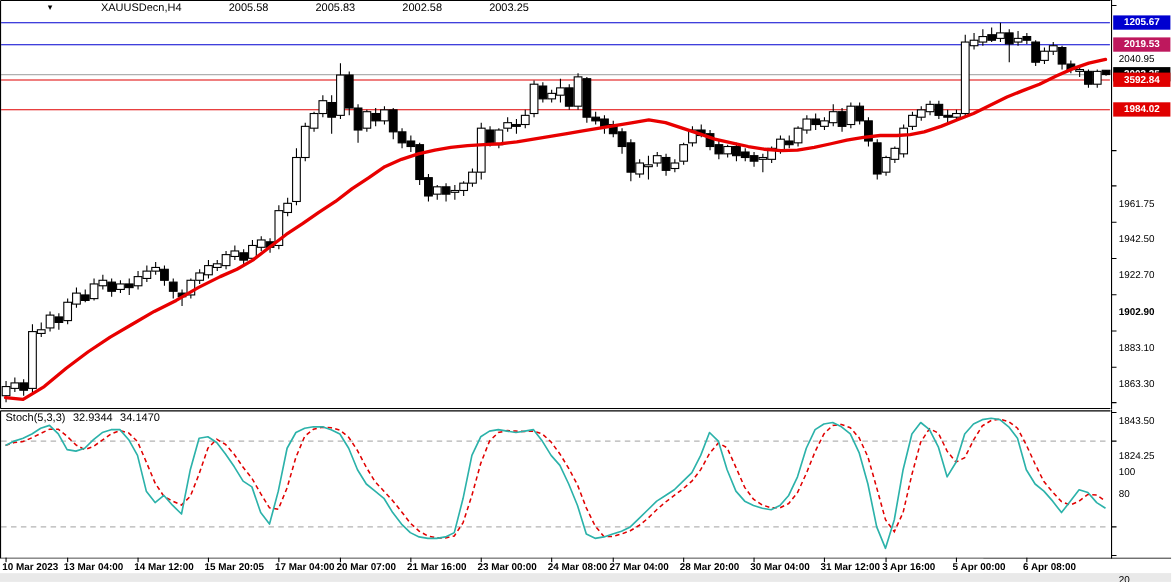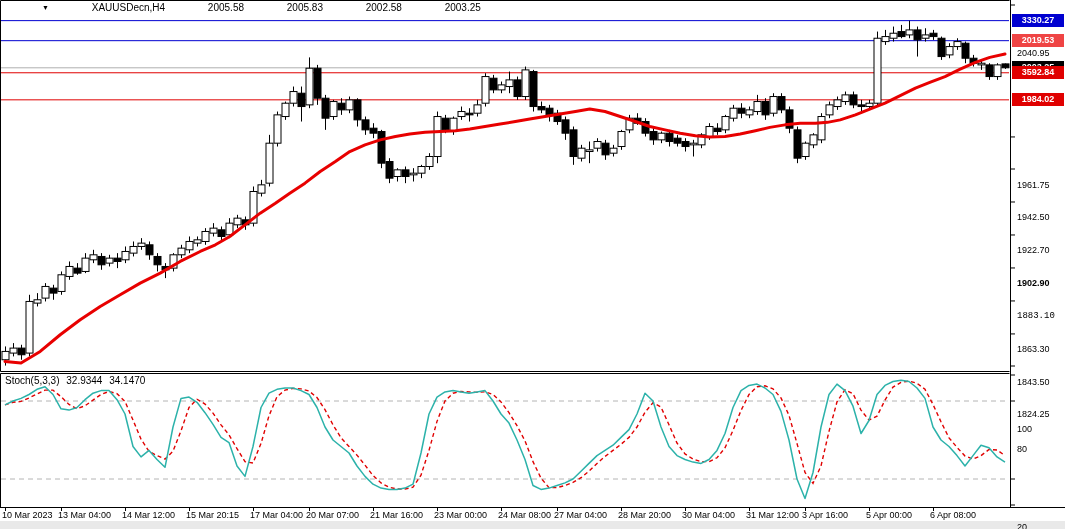--- a/index.html
+++ b/index.html
@@ -9,21 +9,21 @@
   #main-svg{top:0;}
   #stoch-svg{top:372px;}
   .chart-title{position:absolute;top:2px;left:5px;font-size:10px;color:#000;white-space:nowrap;z-index:5;}
   .chart-title span{margin-right:3px;margin-left:37px;}
   .dd{font-size:7px;vertical-align:1px;margin-right:2px;cursor:pointer;}
   .ind-label{position:absolute;top:375px;left:5px;font-size:10px;color:#000;white-space:nowrap;z-index:5;}
   .ind-label span{margin-right:4px;}
   .axis-label{position:absolute;left:1017px;font-size:9px;color:#000;white-space:nowrap;z-index:3;margin-top:48px;}
   .badge{position:absolute;left:1012px;width:52px;height:13px;color:#fff;text-align:center;
          font-size:9px;font-weight:bold;line-height:13px;z-index:4;}
-  .time-axis{position:absolute;left:0;top:508px;width:894px;height:13px;background:#fff;z-index:3;}
+  .time-axis{position:absolute;left:0;top:508px;width:894px;height:13px;background:#fff;z-index:3;font-weight:bold;}
   .time-label{position:absolute;top:2px;font-size:9px;color:#000;white-space:nowrap;}
   .time-tick{position:absolute;top:-1px;width:1px;height:4px;background:#000;}
   .bottom-strip{position:absolute;left:0;top:521px;width:1065px;height:8px;background:#e9e9e9;z-index:2;}
 </style>
 </head>
 <body>
 
 <div id="app">
 
   <svg id="main-svg" width="1065" height="372">
@@ -332,46 +332,46 @@
     <span>32.9344</span>
     <span>34.1470</span>
   </div>
 
   <div id="price-axis">
       <div class="axis-label" style="top: 0px;">2040.95</div>
       <div class="axis-label" style="top: 131.939px;">1961.75</div>
       <div class="axis-label" style="top: 164.008px;">1942.50</div>
       <div class="axis-label" style="top: 196.992px;">1922.70</div>
       <div class="axis-label" style="top: 229.977px; font-weight: bold;">1902.90</div>
-      <div class="axis-label" style="top: 262.962px; font-family: Liberation Mono, monospace;">1883.10</div>
+      <div class="axis-label" style="top: 262.962px;">1883.10</div>
       <div class="axis-label" style="top: 295.947px;">1863.30</div>
       <div class="axis-label" style="top: 328.931px;">1843.50</div>
       <div class="axis-label" style="top: 361px;">1824.25</div>
       <div class="badge" style="top: 61.3043px; background: rgb(0, 0, 0);">2003.25</div>
-      <div class="badge" style="top: 14.1261px; background: rgb(0, 0, 208);">3330.27</div>
-      <div class="badge" style="top: 34.1835px; background: #ef4444;">2019.53</div>
+      <div class="badge" style="top: 14.1261px; background: rgb(0, 0, 208);">1205.67</div>
+      <div class="badge" style="top: 34.1835px; background: #be185d;">2019.53</div>
       <div class="badge" style="top: 66.2687px; background: rgb(224, 0, 0);">3592.84</div>
       <div class="badge" style="top: 93.3395px; background: rgb(224, 0, 0);">1984.02</div>
     </div>
   <div id="stoch-axis">
       <div class="axis-label" style="top: 376px;">100</div>
       <div class="axis-label" style="top: 396px;">80</div>
       <div class="axis-label" style="top: 474px;">20</div>
       <div class="axis-label" style="top: 495px;">0</div>
     </div>
 
   <div class="time-axis" id="time-axis">
       <div class="time-tick" style="left: 5px;"></div>
       <div class="time-label" style="left: 2px;">10 Mar 2023</div>
       <div class="time-tick" style="left: 61px;"></div>
       <div class="time-label" style="left: 58px;">13 Mar 04:00</div>
       <div class="time-tick" style="left: 125px;"></div>
       <div class="time-label" style="left: 122px;">14 Mar 12:00</div>
       <div class="time-tick" style="left: 189px;"></div>
-      <div class="time-label" style="left: 186px;">15 Mar 20:15</div>
+      <div class="time-label" style="left: 186px;">15 Mar 20:05</div>
       <div class="time-tick" style="left: 253px;"></div>
       <div class="time-label" style="left: 250px;">17 Mar 04:00</div>
       <div class="time-tick" style="left: 309px;"></div>
       <div class="time-label" style="left: 306px;">20 Mar 07:00</div>
       <div class="time-tick" style="left: 373px;"></div>
       <div class="time-label" style="left: 370px;">21 Mar 16:00</div>
       <div class="time-tick" style="left: 437px;"></div>
       <div class="time-label" style="left: 434px;">23 Mar 00:00</div>
       <div class="time-tick" style="left: 501px;"></div>
       <div class="time-label" style="left: 498px;">24 Mar 08:00</div>

